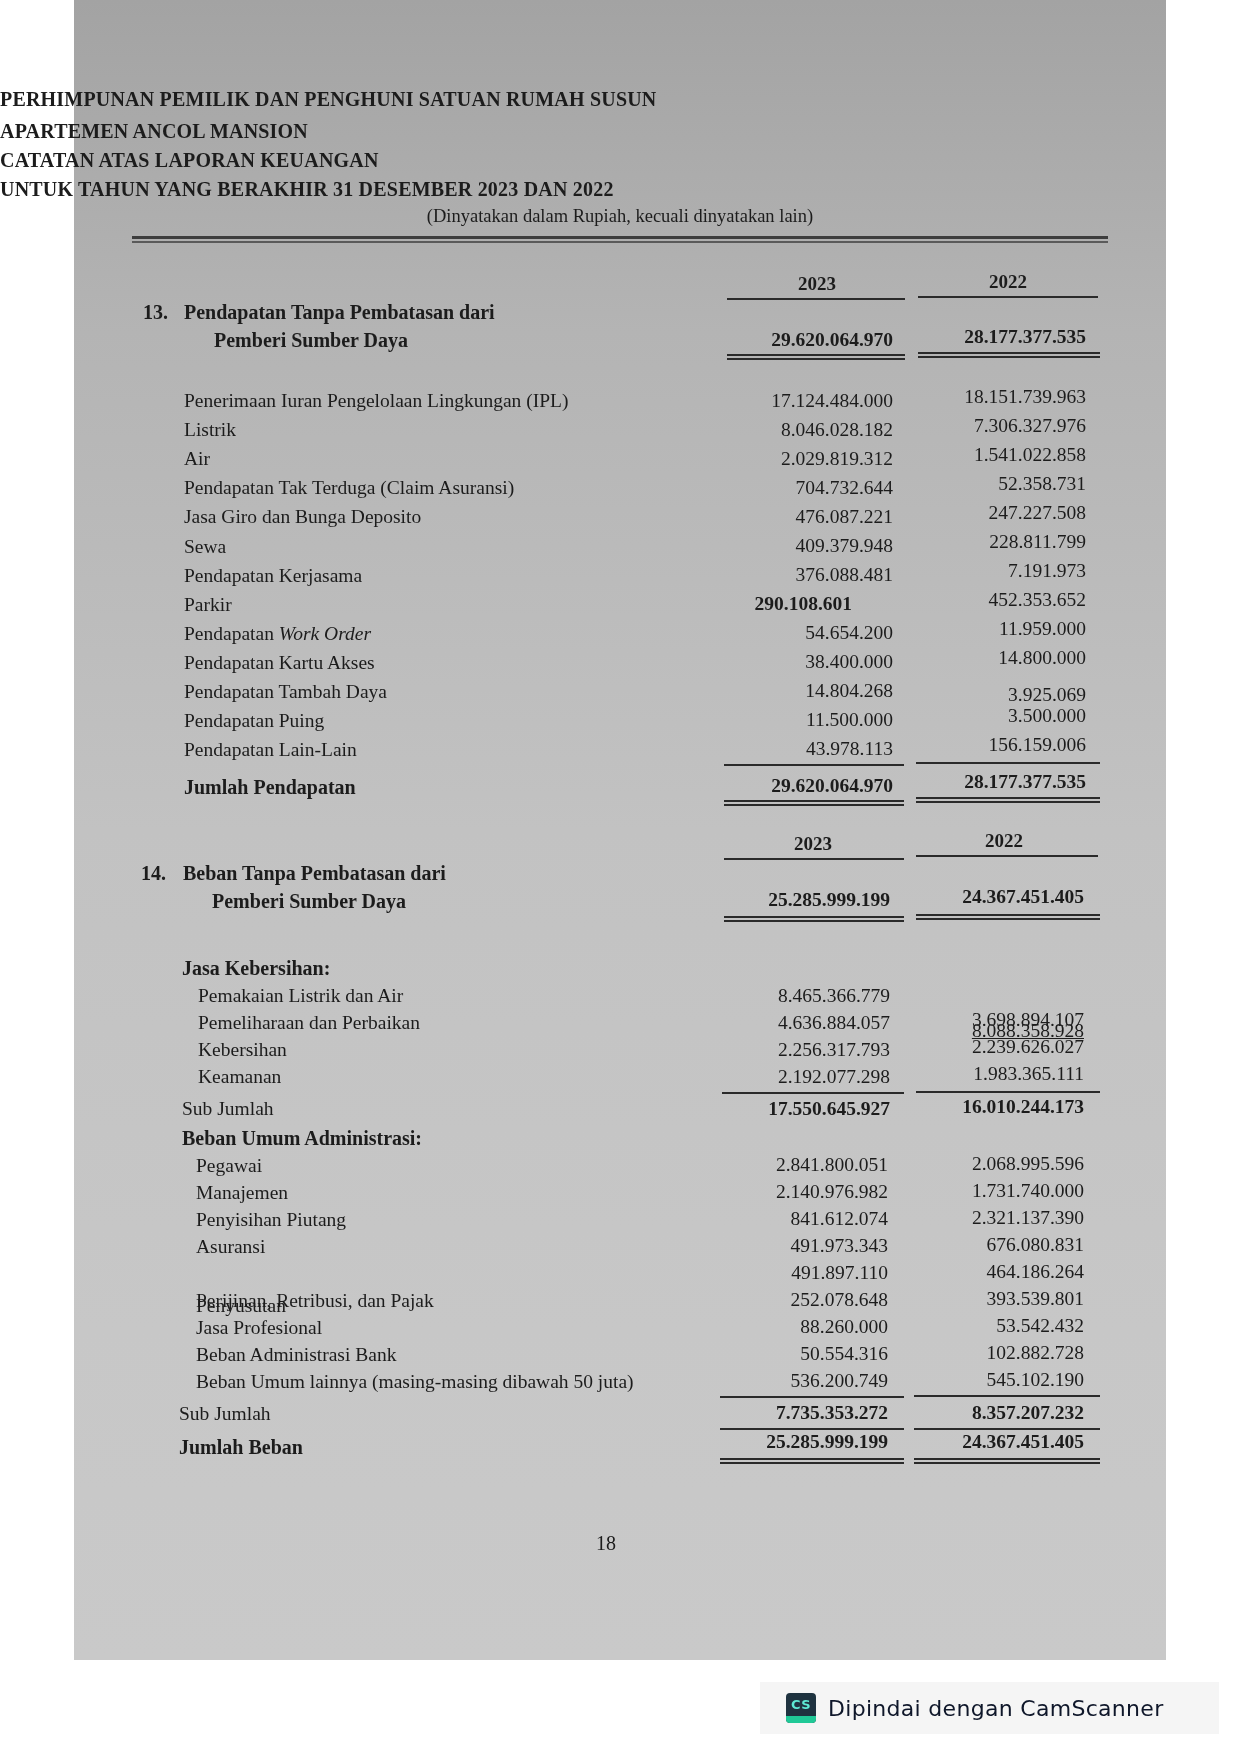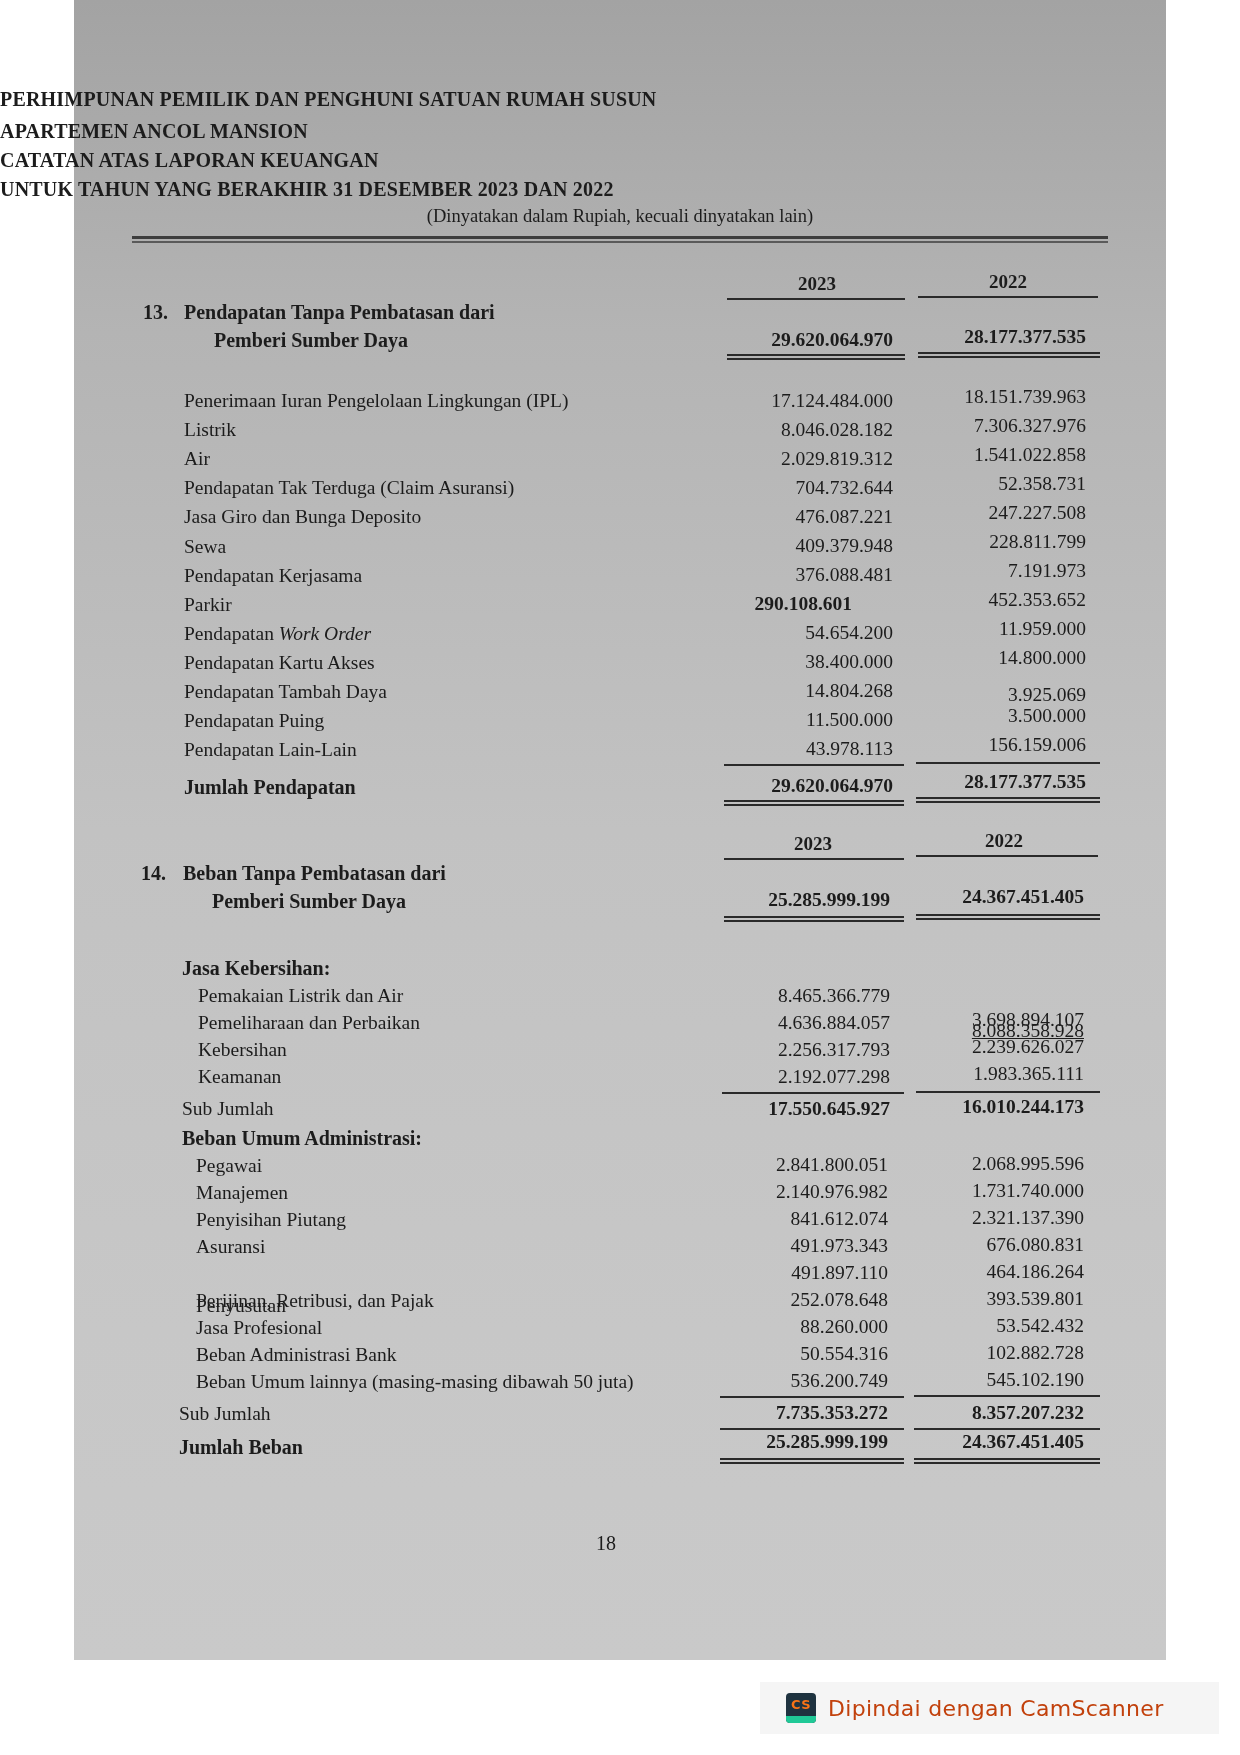--- a/index.html
+++ b/index.html
@@ -24,23 +24,23 @@
     .sec { font-weight: bold; font-size: 20px; }
     .pageno { left: 596px; top: 1532px; font-size: 20px; }
     .cs-bar {
       position: absolute; left: 760px; top: 1682px; width: 459px; height: 52px; background: #f5f5f5;
       display: flex; align-items: center;
     }
     .cs-logo {
       margin-left: 26px; width: 30px; height: 30px; border-radius: 4px; overflow: hidden; position: relative;
       background: #1f3340; display: flex; align-items: flex-start; justify-content: center;
     }
-    .cs-logo span { color: #f97316; font-family: "DejaVu Sans", sans-serif; font-weight: bold; font-size: 13px; margin-top: 4px; letter-spacing: 0.5px; }
+    .cs-logo span { color: #5eead4; font-family: "DejaVu Sans", sans-serif; font-weight: bold; font-size: 13px; margin-top: 4px; letter-spacing: 0.5px; }
     .cs-logo::after { content: ""; position: absolute; left: 0; bottom: 0; width: 100%; height: 7px; background: #20c997; }
-    .cs-text { margin-left: 12px; font-family: "DejaVu Sans", sans-serif; font-size: 22px; color: #c2410c; letter-spacing: 0.3px; }
+    .cs-text { margin-left: 12px; font-family: "DejaVu Sans", sans-serif; font-size: 22px; color: #0f172a; letter-spacing: 0.3px; }
   </style>
 </head>
 <body>
 
 <div class="scan"></div>
 
 <div class="abs hdr" style="top:88px;">PERHIMPUNAN PEMILIK DAN PENGHUNI SATUAN RUMAH SUSUN</div>
 <div class="abs hdr" style="top:120px;">APARTEMEN ANCOL MANSION</div>
 <div class="abs hdr" style="top:149px;">CATATAN ATAS LAPORAN KEUANGAN</div>
 <div class="abs hdr" style="top:178px;">UNTUK TAHUN YANG BERAKHIR 31 DESEMBER 2023 DAN 2022</div>

